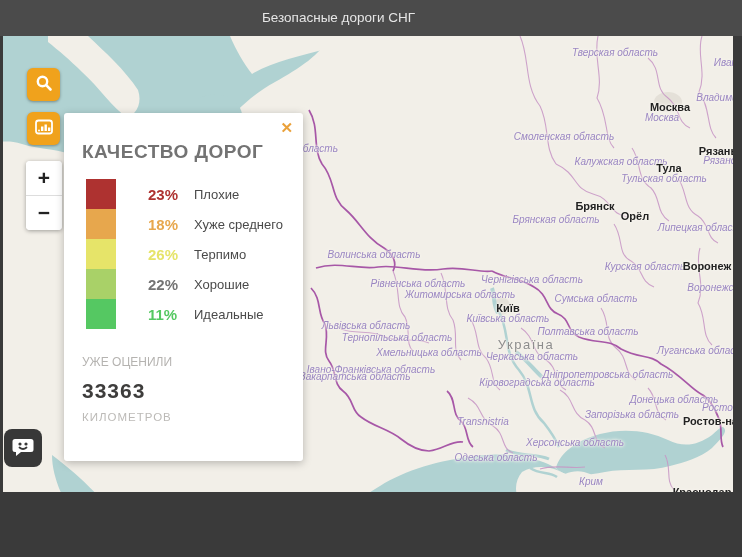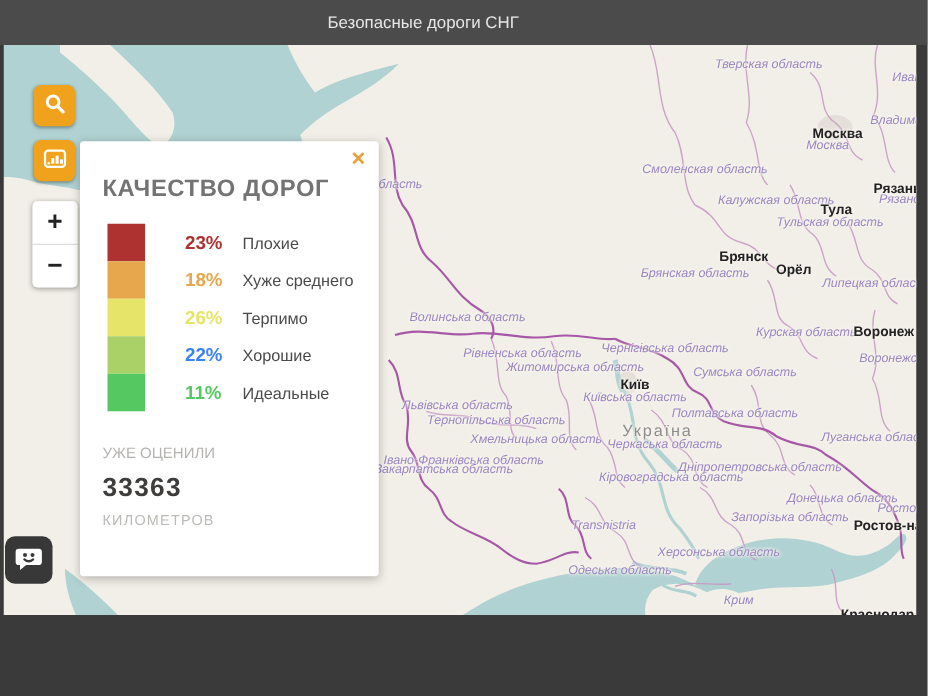--- a/index.html
+++ b/index.html
@@ -225,21 +225,21 @@
         <span class="pct" style="color: rgb(231, 167, 77);">18%</span>
         <span class="lbl">Хуже среднего</span>
       </div>
       <div class="legend-row">
         <span class="swatch" style="background: rgb(230, 228, 105);"></span>
         <span class="pct" style="color: rgb(230, 228, 105);">26%</span>
         <span class="lbl">Терпимо</span>
       </div>
       <div class="legend-row">
         <span class="swatch" style="background: rgb(169, 209, 104);"></span>
-        <span class="pct" style="color: #3b82f6;">22%</span>
+        <span class="pct" style="color: #737373;">22%</span>
         <span class="lbl">Хорошие</span>
       </div>
       <div class="legend-row">
         <span class="swatch" style="background: rgb(85, 200, 98);"></span>
         <span class="pct" style="color: rgb(85, 200, 98);">11%</span>
         <span class="lbl">Идеальные</span>
       </div>
     </div>
   <div class="rated-title">УЖЕ ОЦЕНИЛИ</div>
   <div class="rated-value">33363</div>

